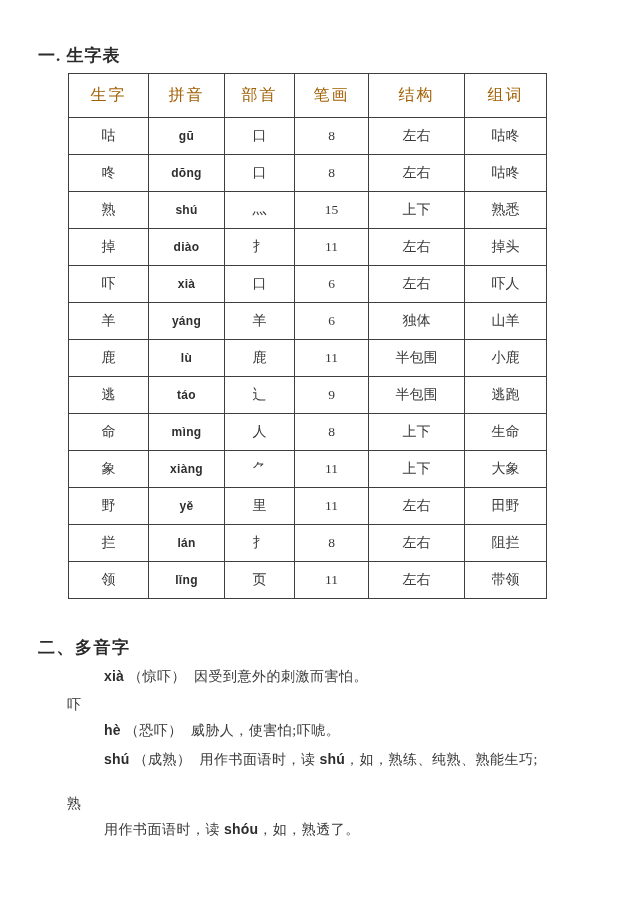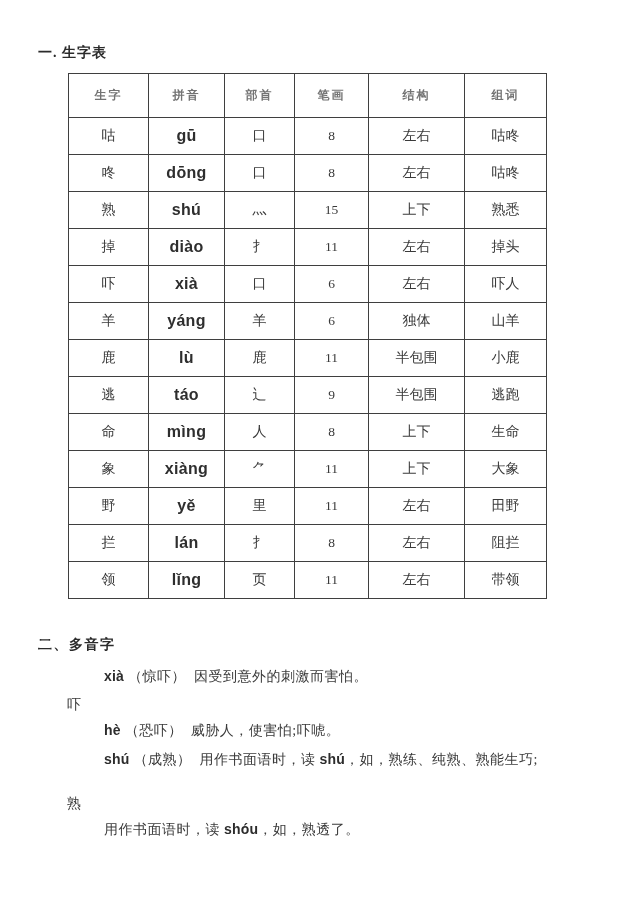--- a/index.html
+++ b/index.html
@@ -7,21 +7,21 @@
   body {
     background: #ffffff;
     font-family: "Liberation Serif", "DejaVu Serif", serif;
     color: #333333;
     position: relative;
     overflow: hidden;
   }
   .section-title {
     position: absolute;
     font-weight: bold;
-    font-size: 14px;
+    font-size: 17px;
     color: #2b2b2b;
     font-family: "Liberation Serif", "DejaVu Serif", serif;
     letter-spacing: 1px;
   }
   #title-1 { left: 38px; top: 44px; }
 
   
   table {
     position: absolute;
     left: 68px;
@@ -34,30 +34,30 @@
     border: 1.5px solid #3f3f3f;
     text-align: center;
     vertical-align: middle;
     font-size: 14px;
     color: #3a3a3a;
     overflow: hidden;
     white-space: nowrap;
   }
   th {
     height: 44px;
-    font-weight: bold;
-    color: #737373;
-    font-size: 12px;
+    font-weight: normal;
+    color: #a16207;
+    font-size: 16px;
     letter-spacing: 2px;
   }
   td { height: 37px; }
   td.pinyin {
     font-family: "Liberation Sans", "DejaVu Sans", sans-serif;
     font-weight: 600;
-    font-size: 16px;
+    font-size: 12px;
     color: #2e2e2e;
     letter-spacing: 0.3px;
   }
   td.strokes {
     font-family: "Liberation Serif", "DejaVu Serif", serif;
     font-size: 13.5px;
   }
   td.radical { font-size: 14px; }
 
   

